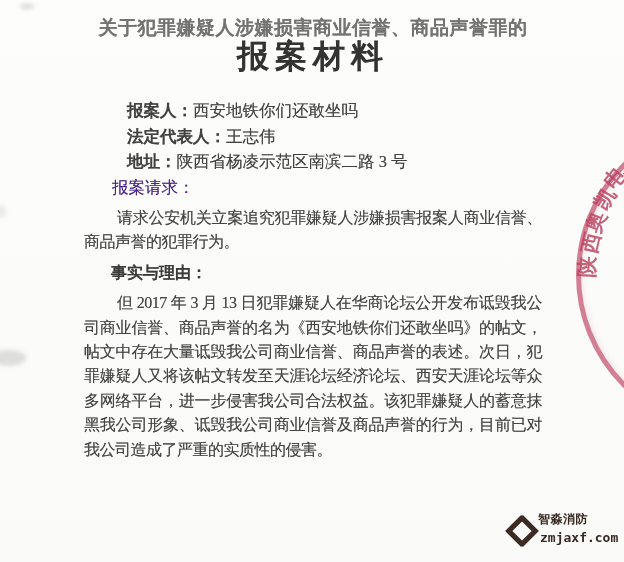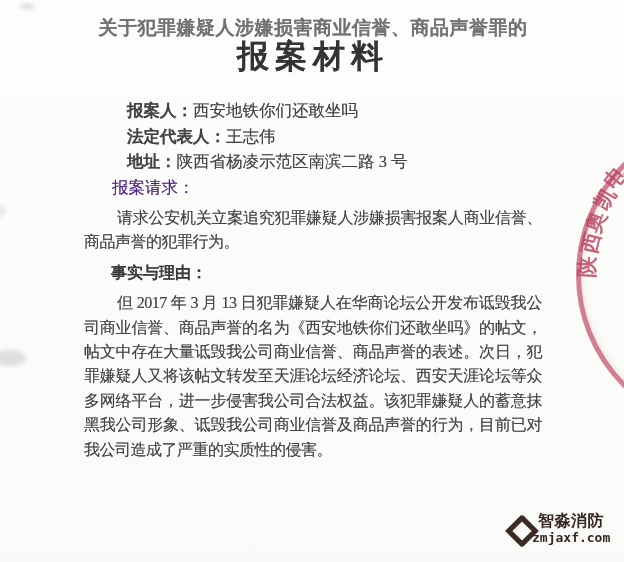--- a/index.html
+++ b/index.html
@@ -95,26 +95,26 @@
     position: absolute;
     left: 503px; top: 509px;
     width: 120px; height: 50px;
     color: #362821;
   }
   .wm-logo { position: absolute; left: 2px; top: 4px; }
   .wm-name {
     position: absolute; left: 35px; top: 2px;
     font-family: "Liberation Sans", "DejaVu Sans", sans-serif;
     font-weight: 700;
-    font-size: 16px;
+    font-size: 12px;
     letter-spacing: 0.5px;
     white-space: nowrap;
   }
   .wm-domain {
-    position: absolute; left: 29px; top: 21px;
+    position: absolute; left: 37px; top: 21px;
     font-family: "DejaVu Sans Mono", "Liberation Mono", monospace;
     font-weight: 700;
     font-size: 13px;
     white-space: nowrap;
   }
 
   
   .smudge { position: absolute; border-radius: 50%; filter: blur(2px); pointer-events: none; }
   .smudge-a { left: -8px; top: 350px; width: 34px; height: 16px;
               background: rgba(120,120,118,0.22); }

